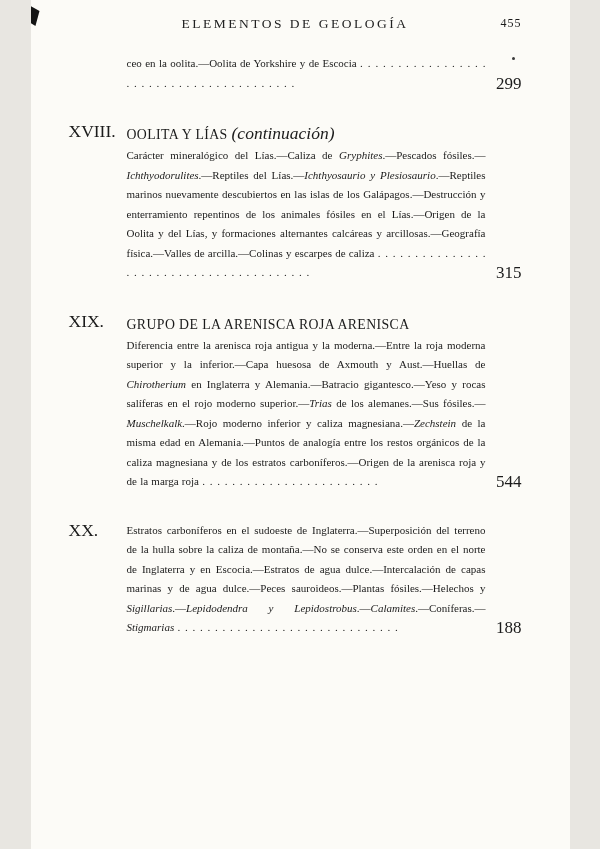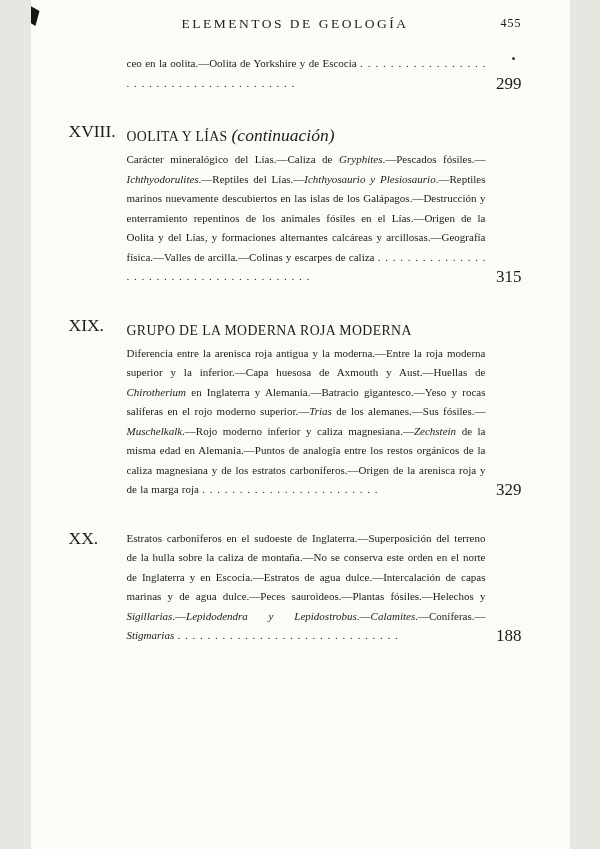--- a/index.html
+++ b/index.html
@@ -52,21 +52,21 @@
     line-height: 19.5px;
     white-space: nowrap;
   }
   .content {
     position: relative;
     flex: 1;
     min-width: 0;
   }
   .title {
     font-size: 17.5px;
-    line-height: 27px;
+    line-height: 22px;
     padding-right: 36px;
   }
   .t-caps {
     font-size: 13.8px;
     letter-spacing: 0.4px;
   }
   .it { font-style: italic; }
   .body {
     margin: 0;
     font-size: 11px;
@@ -135,23 +135,23 @@
     <div class="content">
       <div class="title"><span class="t-caps">OOLITA Y LÍAS </span><span class="it">(continuación)</span></div>
       <p class="body"><span class="bodytext"><span>Carácter mineralógico del Lías.—Caliza de </span><span class="it">Gryphites</span><span>.—Pescados fósiles.—</span><span class="it">Ichthyodorulites</span><span>.—Reptiles del Lías.—</span><span class="it">Ichthyosaurio y Plesiosaurio</span><span>.—Reptiles marinos nuevamente descubiertos en las islas de los Galápagos.—Destrucción y enterramiento repentinos de los animales fósiles en el Lías.—Origen de la Oolita y del Lías, y formaciones alternantes calcáreas y arcillosas.—Geografía física.—Valles de arcilla.—Colinas y escarpes de caliza </span></span><span class="dots">. . . . . . . . . . . . . . . . . . . . . . . . . . . . . . . . . . . . . . . .</span></p>
       <span class="pagenum">315</span>
     </div>
   </div>
 
   <div class="entry">
     <div class="numeral">XIX.</div>
     <div class="content">
-      <div class="title"><span class="t-caps">GRUPO DE LA MODERNA ROJA MODERNA</span></div>
+      <div class="title"><span class="t-caps">GRUPO DE LA ARENISCA ROJA ARENISCA</span></div>
       <p class="body"><span class="bodytext"><span>Diferencia entre la arenisca roja antigua y la moderna.—Entre la roja moderna superior y la inferior.—Capa huesosa de Axmouth y Aust.—Huellas de </span><span class="it">Chirotherium</span><span> en Inglaterra y Alemania.—Batracio gigantesco.—Yeso y rocas salíferas en el rojo moderno superior.—</span><span class="it">Trias</span><span> de los alemanes.—Sus fósiles.—</span><span class="it">Muschelkalk</span><span>.—Rojo moderno inferior y caliza magnesiana.—</span><span class="it">Zechstein</span><span> de la misma edad en Alemania.—Puntos de analogía entre los restos orgánicos de la caliza magnesiana y de los estratos carboníferos.—Origen de la arenisca roja y de la marga roja </span></span><span class="dots">. . . . . . . . . . . . . . . . . . . . . . . .</span></p>
-      <span class="pagenum">329</span>
+      <span class="pagenum">544</span>
     </div>
   </div>
 
   <div class="entry">
     <div class="numeral">XX.</div>
     <div class="content">
       <p class="body"><span class="bodytext"><span>Estratos carboníferos en el sudoeste de Inglaterra.—Superposición del terreno de la hulla sobre la caliza de montaña.—No se conserva este orden en el norte de Inglaterra y en Escocia.—Estratos de agua dulce.—Intercalación de capas marinas y de agua dulce.—Peces sauroideos.—Plantas fósiles.—Helechos y </span><span class="it">Sigillarias</span><span>.—</span><span class="it">Lepidodendra y Lepidostrobus</span><span>.—</span><span class="it">Calamites</span><span>.—Coníferas.—</span><span class="it">Stigmarias</span><span> </span></span><span class="dots">. . . . . . . . . . . . . . . . . . . . . . . . . . . . . .</span></p>
       <span class="pagenum">188</span>
     </div>
   </div>

